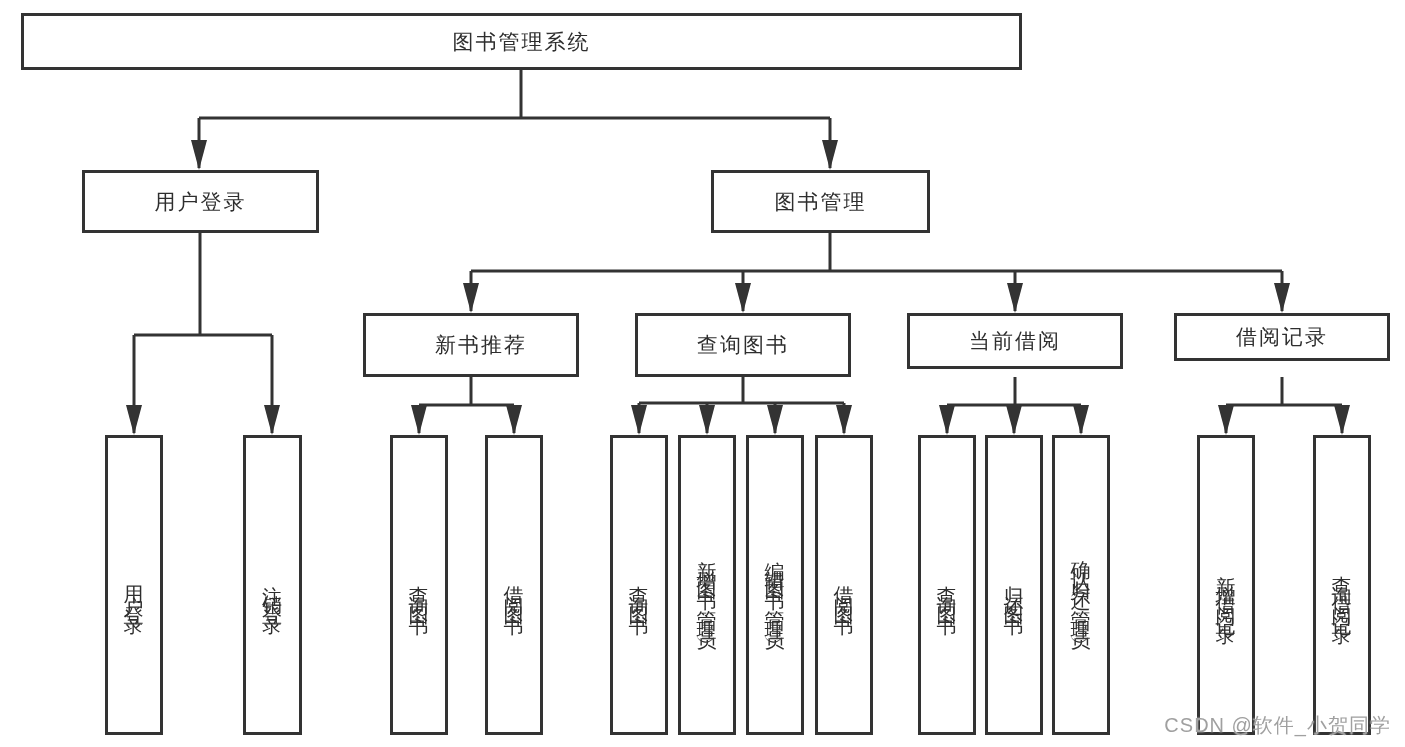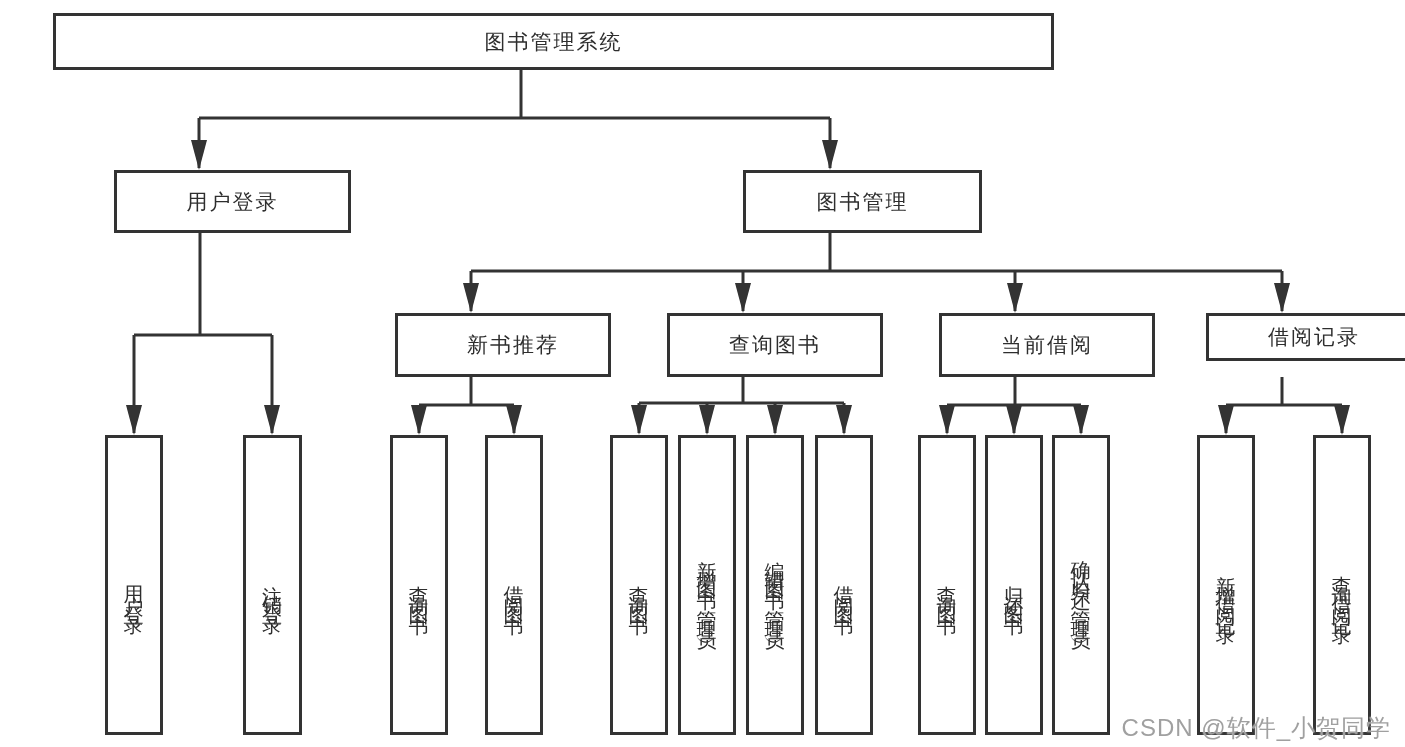--- a/index.html
+++ b/index.html
@@ -20,36 +20,36 @@
   .box {
     position: absolute;
     box-sizing: border-box;
     border: 3px solid #333333;
     background: #ffffff;
     display: flex;
     align-items: center;
     justify-content: center;
     color: #2e2e2e;
   }
-  .hbox { font-size: 21px; letter-spacing: 2px; margin-left: 32px; }
+  .hbox { font-size: 21px; letter-spacing: 2px; }
   .vbox { }
   .vlabel {
     writing-mode: vertical-rl;
     text-orientation: mixed;
     font-size: 20px;
     letter-spacing: 10px;
     margin-bottom: -10px;
     white-space: nowrap;
     line-height: 1;
   }
   .watermark {
     position: absolute;
     right: 14px;
     top: 712px;
-    font-size: 24px;
+    font-size: 20px;
     letter-spacing: 1px;
     color: #a0a0a0;
     text-shadow: 0 0 2px #ffffff;
     z-index: 5;
   }
 </style>
 </head>
 <body>
 
 <div class="canvas">
@@ -127,31 +127,31 @@
     </g>
   </svg>
 
   <div class="box hbox" style="left:21px; top:13px; width:1001px; height:57px;">
     <span>图书管理系统</span>
   </div>
 
   <div class="box hbox" style="left:82px; top:170px; width:237px; height:63px;">
     <span>用户登录</span>
   </div>
-  <div class="box hbox" style="left:711px; top:170px; width:239px; height:63px;">
+  <div class="box hbox" style="left:711px; top:170px; width:219px; height:63px;">
     <span>图书管理</span>
   </div>
 
   <div class="box hbox" style="left:363px; top:313px; width:216px; height:64px;padding-left:20px;">
     <span>新书推荐</span>
   </div>
   <div class="box hbox" style="left:635px; top:313px; width:216px; height:64px;">
     <span>查询图书</span>
   </div>
-  <div class="box hbox" style="left:907px; top:313px; width:216px; height:64px;">
+  <div class="box hbox" style="left:907px; top:313px; width:216px; height:56px;">
     <span>当前借阅</span>
   </div>
   <div class="box hbox" style="left:1174px; top:313px; width:216px; height:48px;">
     <span>借阅记录</span>
   </div>
 
   <div class="box vbox" style="left:105px; top:435px; width:58px; height:300px;">
     <span class="vlabel">用户登录</span>
   </div>
   <div class="box vbox" style="left:243px; top:435px; width:59px; height:300px;">

